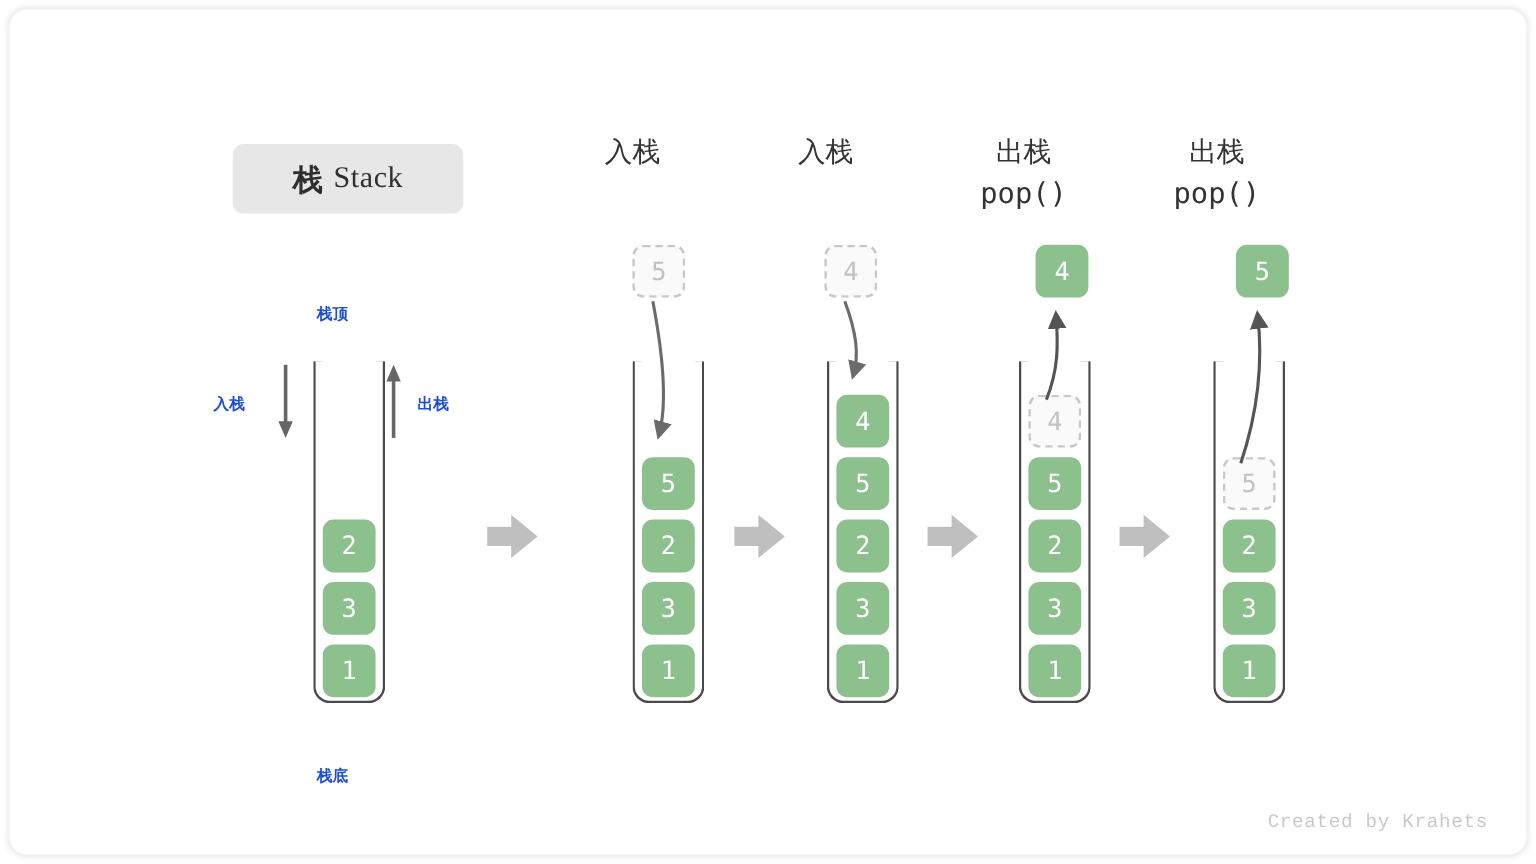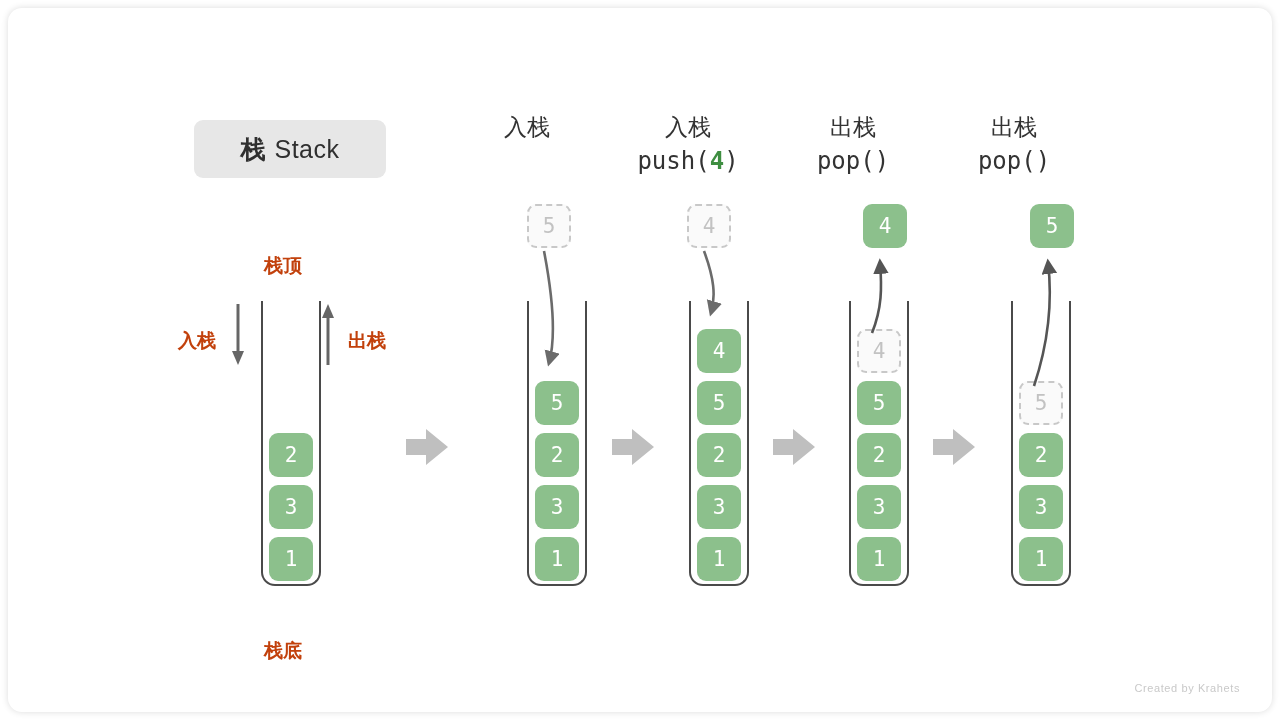--- a/index.html
+++ b/index.html
@@ -40,21 +40,21 @@
     gap: 9px;
     color: #2f2f2f;
   }
   .title-cn {
     font-size: 25px;
     font-weight: bold;
     font-family: "DejaVu Sans", sans-serif;
   }
   .title-en {
     font-size: 25px;
-    font-family: Liberation Sans, sans-serif;
+    font-family: Liberation Serif, serif;
     letter-spacing: 0.5px;
     text-align: center;
   }
 
   
   .col-header {
     position: absolute;
     width: 180px;
     text-align: center;
     color: #333333;
@@ -105,44 +105,44 @@
   }
   .box.ghost {
     background: #fafafa;
     color: #c2c2c2;
     border: 2px dashed #c8c8c8;
   }
 
   
   .label-cn {
     position: absolute;
-    font-size: 19px;
+    font-size: 13px;
     font-weight: bold;
     font-family: Liberation Serif, serif;
-    color: #c2410c;
+    color: #1d4ed8;
     white-space: nowrap;
   }
 
   
   .overlay {
     position: absolute;
     left: 0;
     top: 0;
     width: 1264px;
     height: 704px;
     pointer-events: none;
   }
 
   
   .footer-credit {
     position: absolute;
     right: 32px;
     bottom: 18px;
-    font-size: 11px;
-    font-family: Liberation Sans, sans-serif;
+    font-size: 16px;
+    font-family: Liberation Mono, monospace;
     color: #c9c9c9;
     letter-spacing: 0.6px;
   }
 </style>
 </head>
 <body>
 
 <div class="page-card">
 
   <div class="title-badge">
@@ -165,21 +165,20 @@
   </div>
   <div class="box ghost" style="left:519px; top:196px;">5</div>
   <div class="stack-container" style="left:519px; top:293px;"></div>
   <div class="box solid" style="left:527px; top:373px;">5</div>
   <div class="box solid" style="left:527px; top:425px;">2</div>
   <div class="box solid" style="left:527px; top:477px;">3</div>
   <div class="box solid" style="left:527px; top:529px;">1</div>
 
   <div class="col-header" style="left:590px; top:103px;">
     <div class="hdr-cn">入栈</div>
-    <div class="hdr-code"><span>push(</span><span class="num">4</span><span>)</span></div>
   </div>
   <div class="box ghost" style="left:679px; top:196px;">4</div>
   <div class="stack-container" style="left:681px; top:293px;"></div>
   <div class="box solid" style="left:689px; top:321px;">4</div>
   <div class="box solid" style="left:689px; top:373px;">5</div>
   <div class="box solid" style="left:689px; top:425px;">2</div>
   <div class="box solid" style="left:689px; top:477px;">3</div>
   <div class="box solid" style="left:689px; top:529px;">1</div>
 
   <div class="col-header" style="left:755px; top:103px;">

